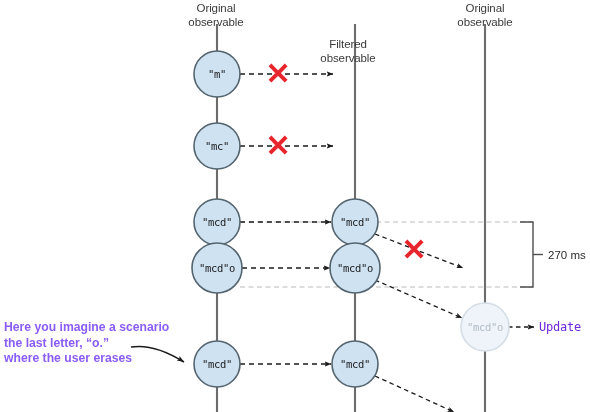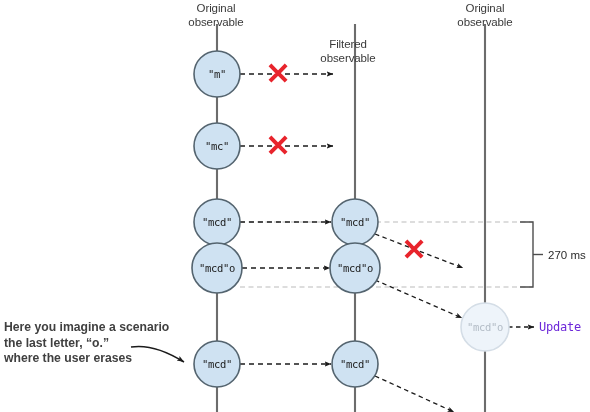--- a/index.html
+++ b/index.html
@@ -70,21 +70,21 @@
     color: #6d28d9;
     white-space: nowrap;
     letter-spacing: -0.2px;
   }
   .annotation {
     position: absolute;
     font-family: "Liberation Sans", sans-serif;
     font-weight: bold;
     font-size: 12.2px;
     line-height: 15.5px;
-    color: #404040;
+    color: #8b5cf6;
     white-space: nowrap;
   }
 </style>
 </head>
 <body>
 
 <div id="stage">
 
   <svg id="diagram" viewBox="0 0 590 412">
     <defs>

